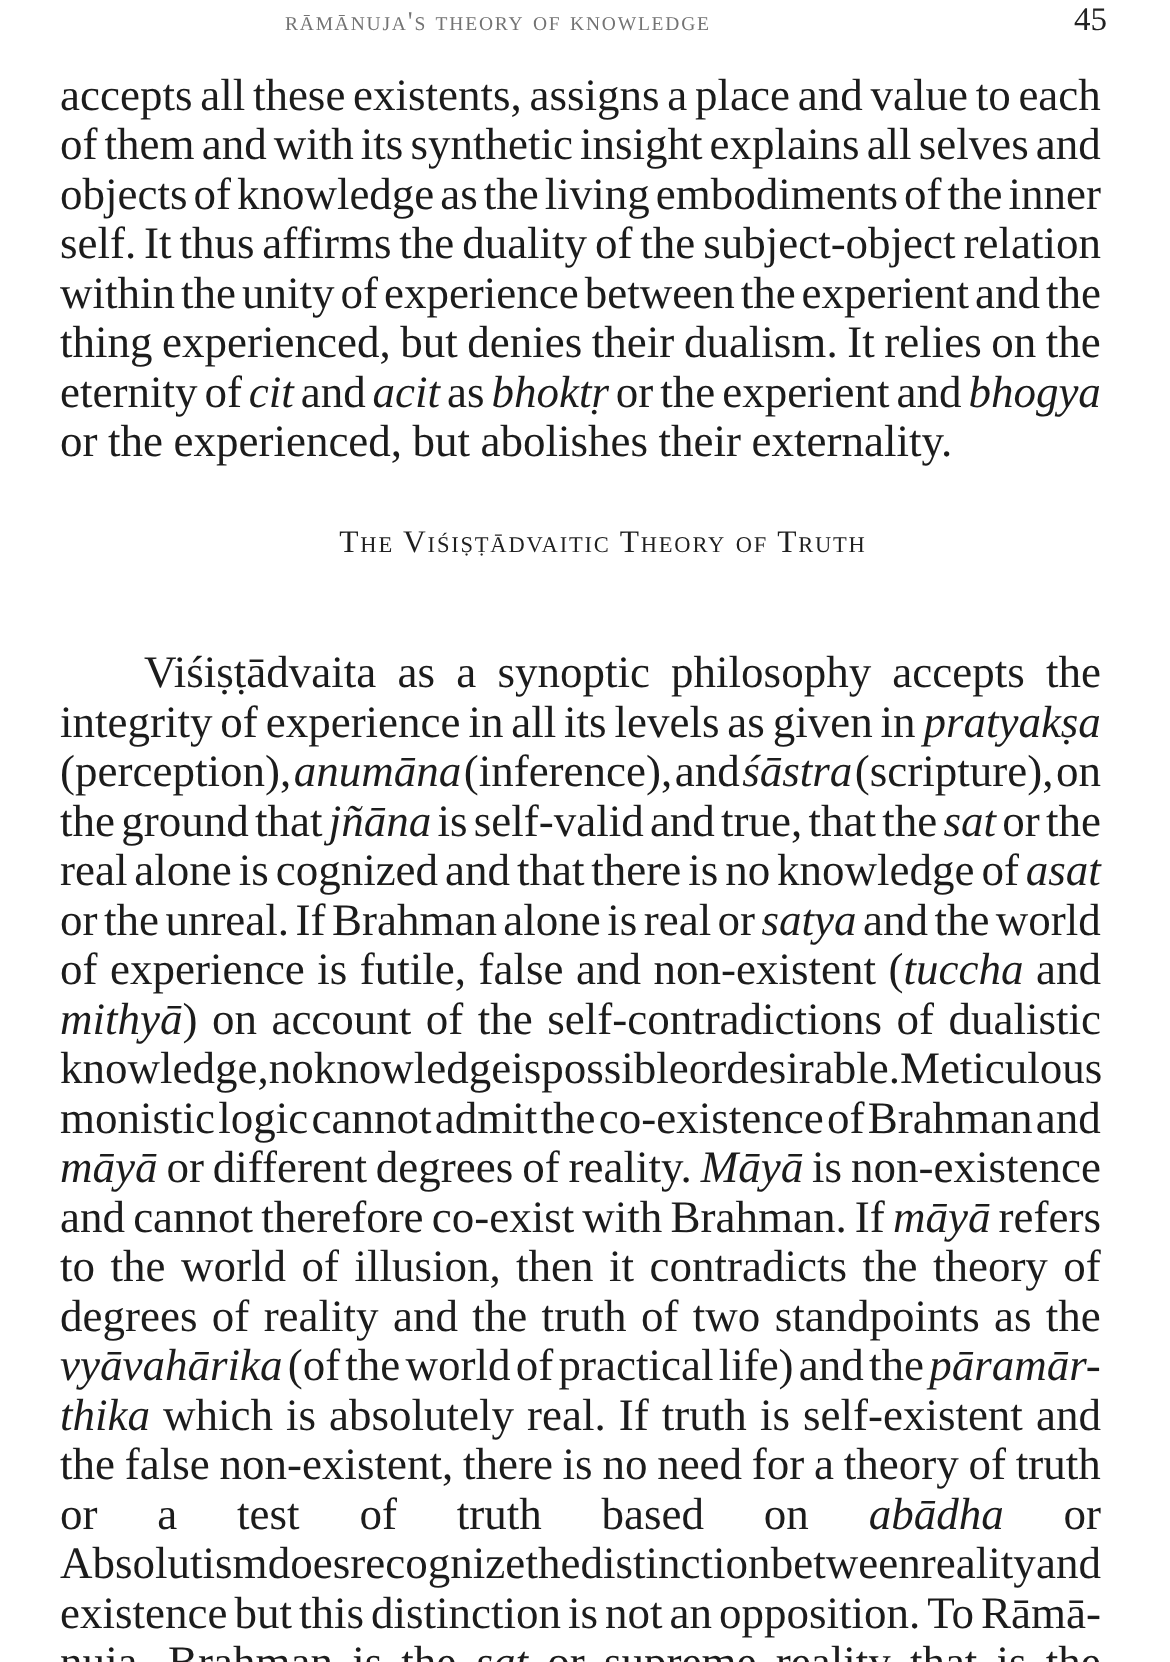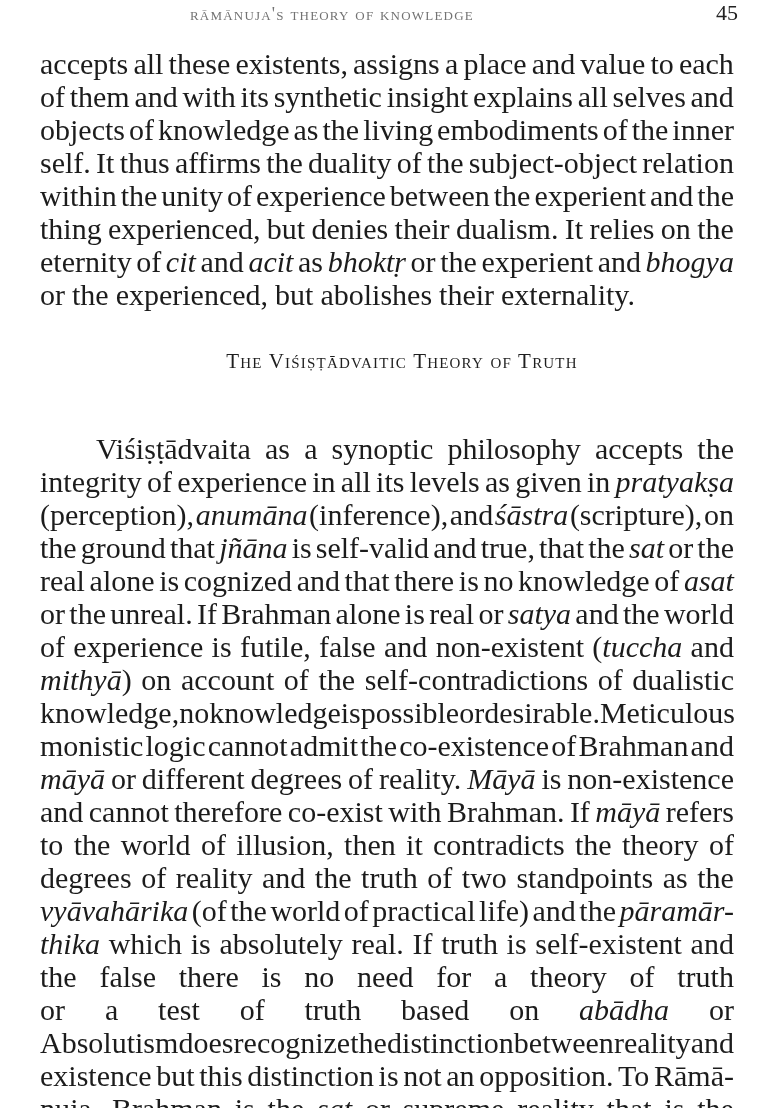--- a/index.html
+++ b/index.html
@@ -339,20 +339,21 @@
         <span class="w"><span>real.</span></span>
         <span class="w"><span>If</span></span>
         <span class="w"><span>truth</span></span>
         <span class="w"><span>is</span></span>
         <span class="w"><span>self-existent</span></span>
         <span class="w"><span>and</span></span>
       </div>
       <div class="line">
         <span class="w"><span>the</span></span>
         <span class="w"><span>false</span></span>
+        <span class="w"><span>non-existent,</span></span>
         <span class="w"><span>there</span></span>
         <span class="w"><span>is</span></span>
         <span class="w"><span>no</span></span>
         <span class="w"><span>need</span></span>
         <span class="w"><span>for</span></span>
         <span class="w"><span>a</span></span>
         <span class="w"><span>theory</span></span>
         <span class="w"><span>of</span></span>
         <span class="w"><span>truth</span></span>
       </div>

